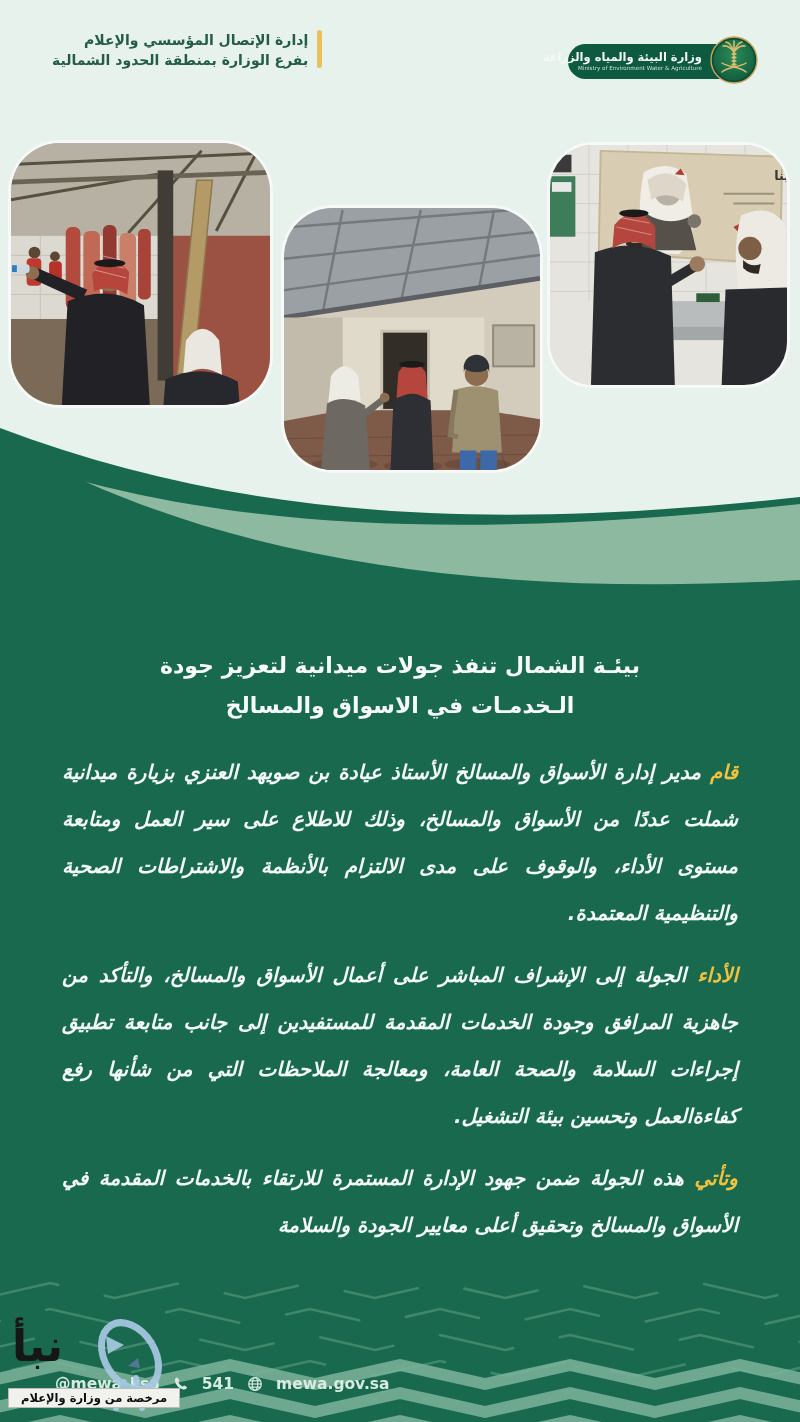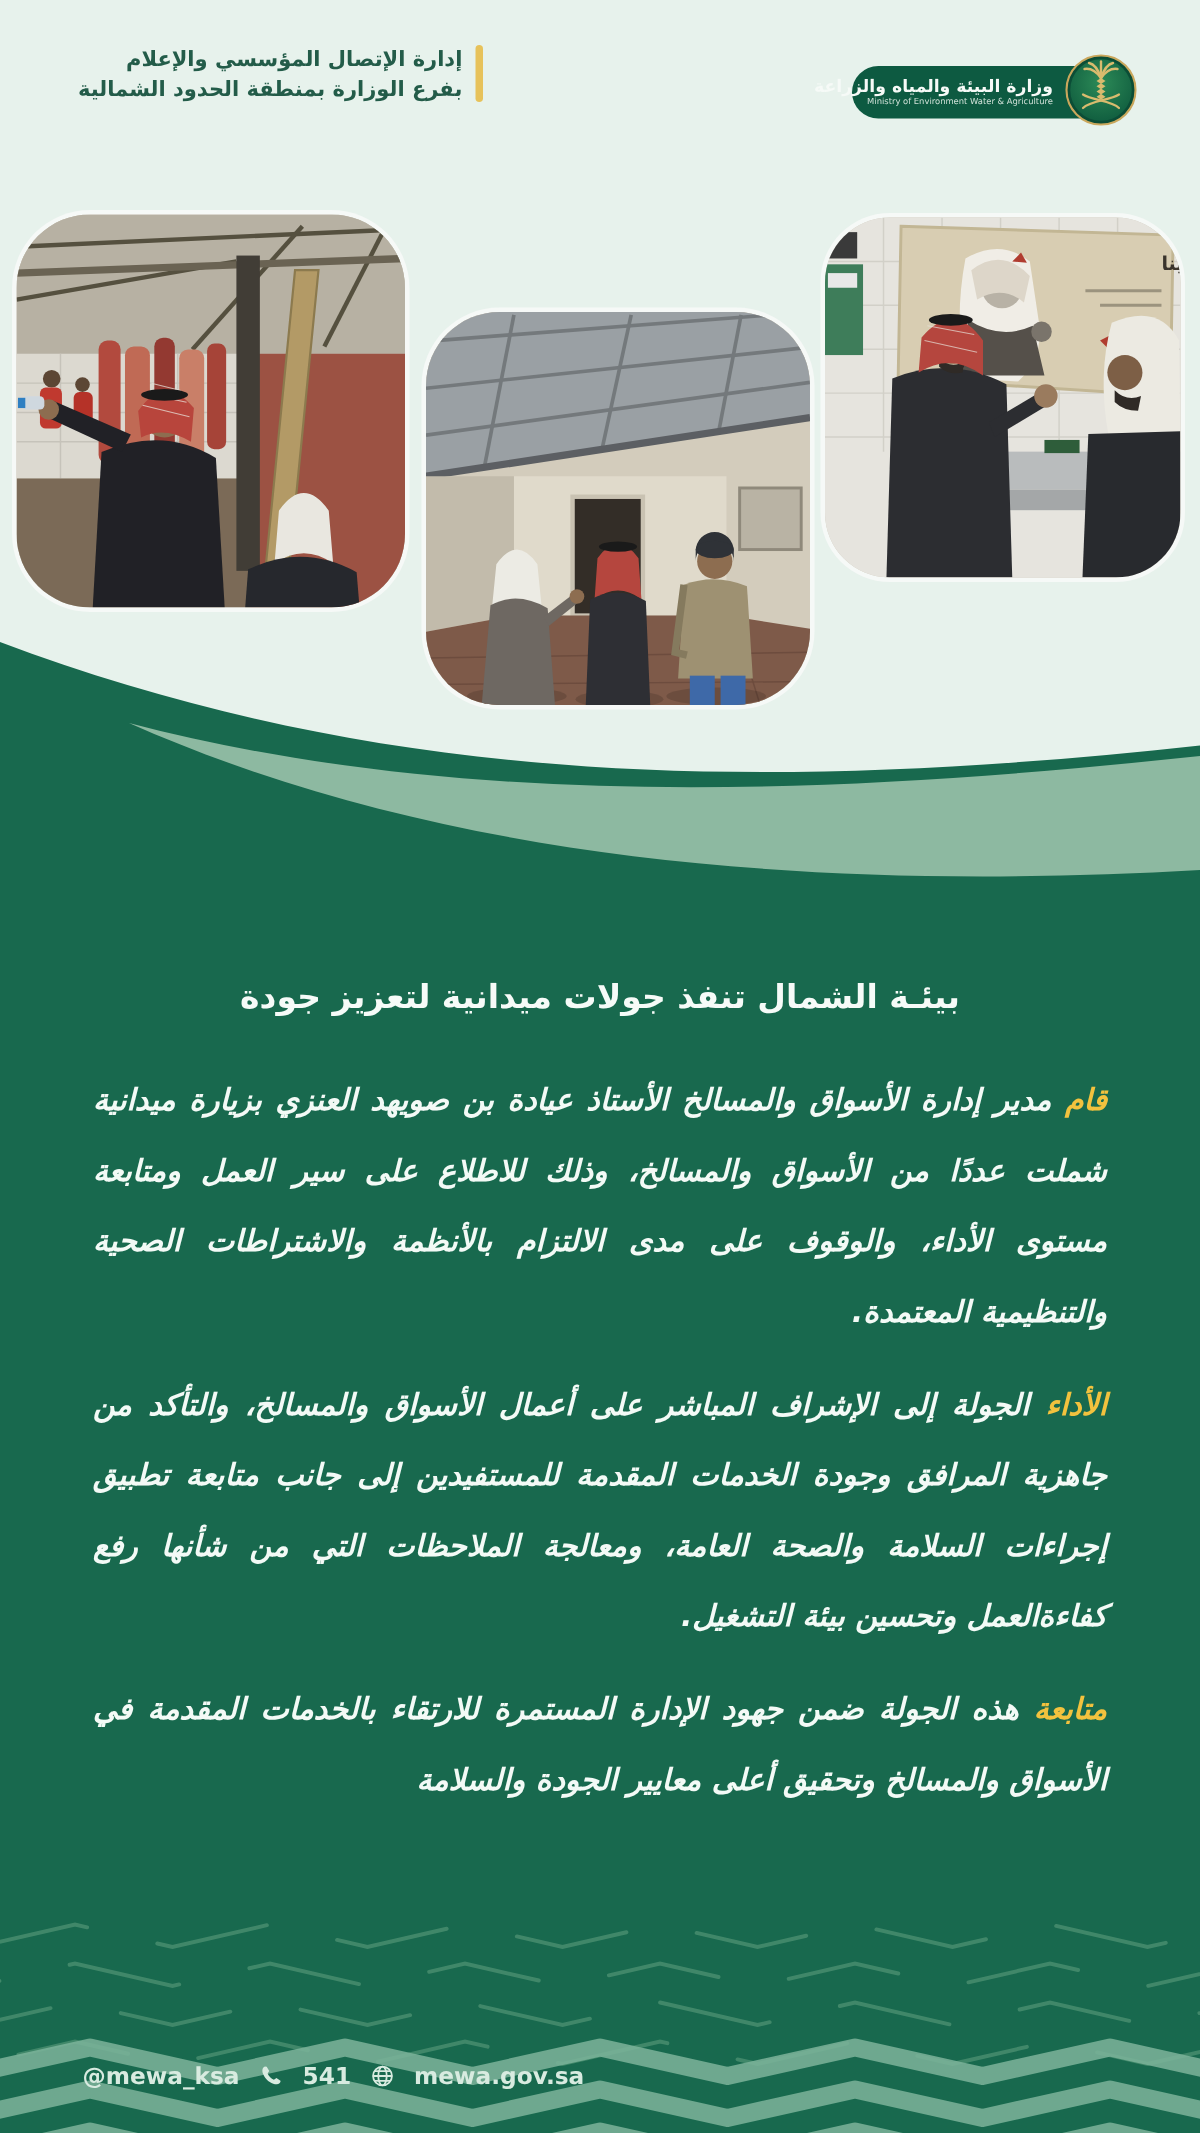--- a/index.html
+++ b/index.html
@@ -272,25 +272,26 @@
   </div>
 
   <svg class="divider" viewBox="0 0 800 232" preserveAspectRatio="none">
     <path d="M0,8 C240,98 480,112 800,77 L800,232 L0,232 Z" fill="#18694e"></path>
     <path d="M86,62 C300,118 540,112 800,84 L800,160 C520,176 280,148 86,62 Z" fill="#8db9a1"></path>
   </svg>
 
   <div class="main">
     <div class="headline">
       <div>بيئـة الشمال تنفذ جولات ميدانية لتعزيز جودة</div>
+      <div>الـخدمـات في الاسواق والمسالخ</div>
     </div>
     <div class="bodytext">
       <p><span class="lead">قام</span> <span>مدير إدارة الأسواق والمسالخ الأستاذ عيادة بن صويهد العنزي بزيارة ميدانية شملت عددًا من الأسواق والمسالخ، وذلك للاطلاع على سير العمل ومتابعة مستوى الأداء، والوقوف على مدى الالتزام بالأنظمة والاشتراطات الصحية والتنظيمية المعتمدة.</span></p>
       <p><span class="lead">الأداء</span> <span>الجولة إلى الإشراف المباشر على أعمال الأسواق والمسالخ، والتأكد من جاهزية المرافق وجودة الخدمات المقدمة للمستفيدين إلى جانب متابعة تطبيق إجراءات السلامة والصحة العامة، ومعالجة الملاحظات التي من شأنها رفع كفاءةالعمل وتحسين بيئة التشغيل.</span></p>
-      <p><span class="lead">متابعة</span> <span>هذه الجولة ضمن جهود الإدارة المستمرة للارتقاء بالخدمات المقدمة في الأسواق والمسالخ وتحقيق أعلى معايير الجودة والسلامة</span></p>
+      <p><span class="lead">وتأتي</span> <span>هذه الجولة ضمن جهود الإدارة المستمرة للارتقاء بالخدمات المقدمة في الأسواق والمسالخ وتحقيق أعلى معايير الجودة والسلامة</span></p>
     </div>
   </div>
 
   <svg class="waves" viewBox="0 0 800 145" preserveAspectRatio="none">
     <g fill="none" stroke="#4e9273" stroke-width="2.6" opacity="0.75" stroke-linecap="round" stroke-dasharray="75 48">
       <path transform="translate(0,6)" d="M-15,15 L50,0 L115,15 L180,0 L245,15 L310,0 L375,15 L440,0 L505,15 L570,0 L635,15 L700,0 L765,15 L830,0"></path>
       <path transform="translate(0,32)" stroke-dashoffset="60" d="M-15,15 L50,0 L115,15 L180,0 L245,15 L310,0 L375,15 L440,0 L505,15 L570,0 L635,15 L700,0 L765,15 L830,0"></path>
       <path transform="translate(0,58)" stroke-dashoffset="25" d="M-15,15 L50,0 L115,15 L180,0 L245,15 L310,0 L375,15 L440,0 L505,15 L570,0 L635,15 L700,0 L765,15 L830,0"></path>
       <path transform="translate(0,84)" stroke-dashoffset="95" d="M-15,15 L50,0 L115,15 L180,0 L245,15 L310,0 L375,15 L440,0 L505,15 L570,0 L635,15 L700,0 L765,15 L830,0"></path>
     </g>
@@ -314,14 +315,29 @@
         <circle cx="8" cy="8" r="6.3"></circle>
           <ellipse cx="8" cy="8" rx="2.8" ry="6.3"></ellipse>
         <path d="M1.7,8 H14.3"></path>
           <path d="M2.6,4.8 H13.4"></path>
           <path d="M2.6,11.2 H13.4"></path>
       </svg>
     </span>
     <span>mewa.gov.sa</span>
   </div>
 
+  <div class="watermark">
+    <svg class="wm-dish" width="120" height="100" viewBox="0 0 120 100">
+      <g opacity="0.92">
+        <g transform="rotate(-32 52 44)">
+          <ellipse cx="52" cy="44" rx="25" ry="36" fill="none" stroke="#a8c8e2" stroke-width="7"></ellipse>
+        </g>
+        <path d="M28,24 L46,33 L30,42 Z" fill="#a8c8e2"></path>
+        <path d="M46,70 L38,96" stroke="#a8c8e2" stroke-width="6" stroke-linecap="round" fill="none"></path>
+        <path d="M58,66 L64,96" stroke="#a8c8e2" stroke-width="6" stroke-linecap="round" fill="none"></path>
+        <path d="M50,54 L60,46 L62,56 Z" fill="#5a789a"></path>
+      </g>
+    </svg>
+    <div class="wm-brand">نبأ</div>
+    <div class="license">مرخصة من وزارة والإعلام</div>
+  </div>
 
 </div>
 
 </body></html>

